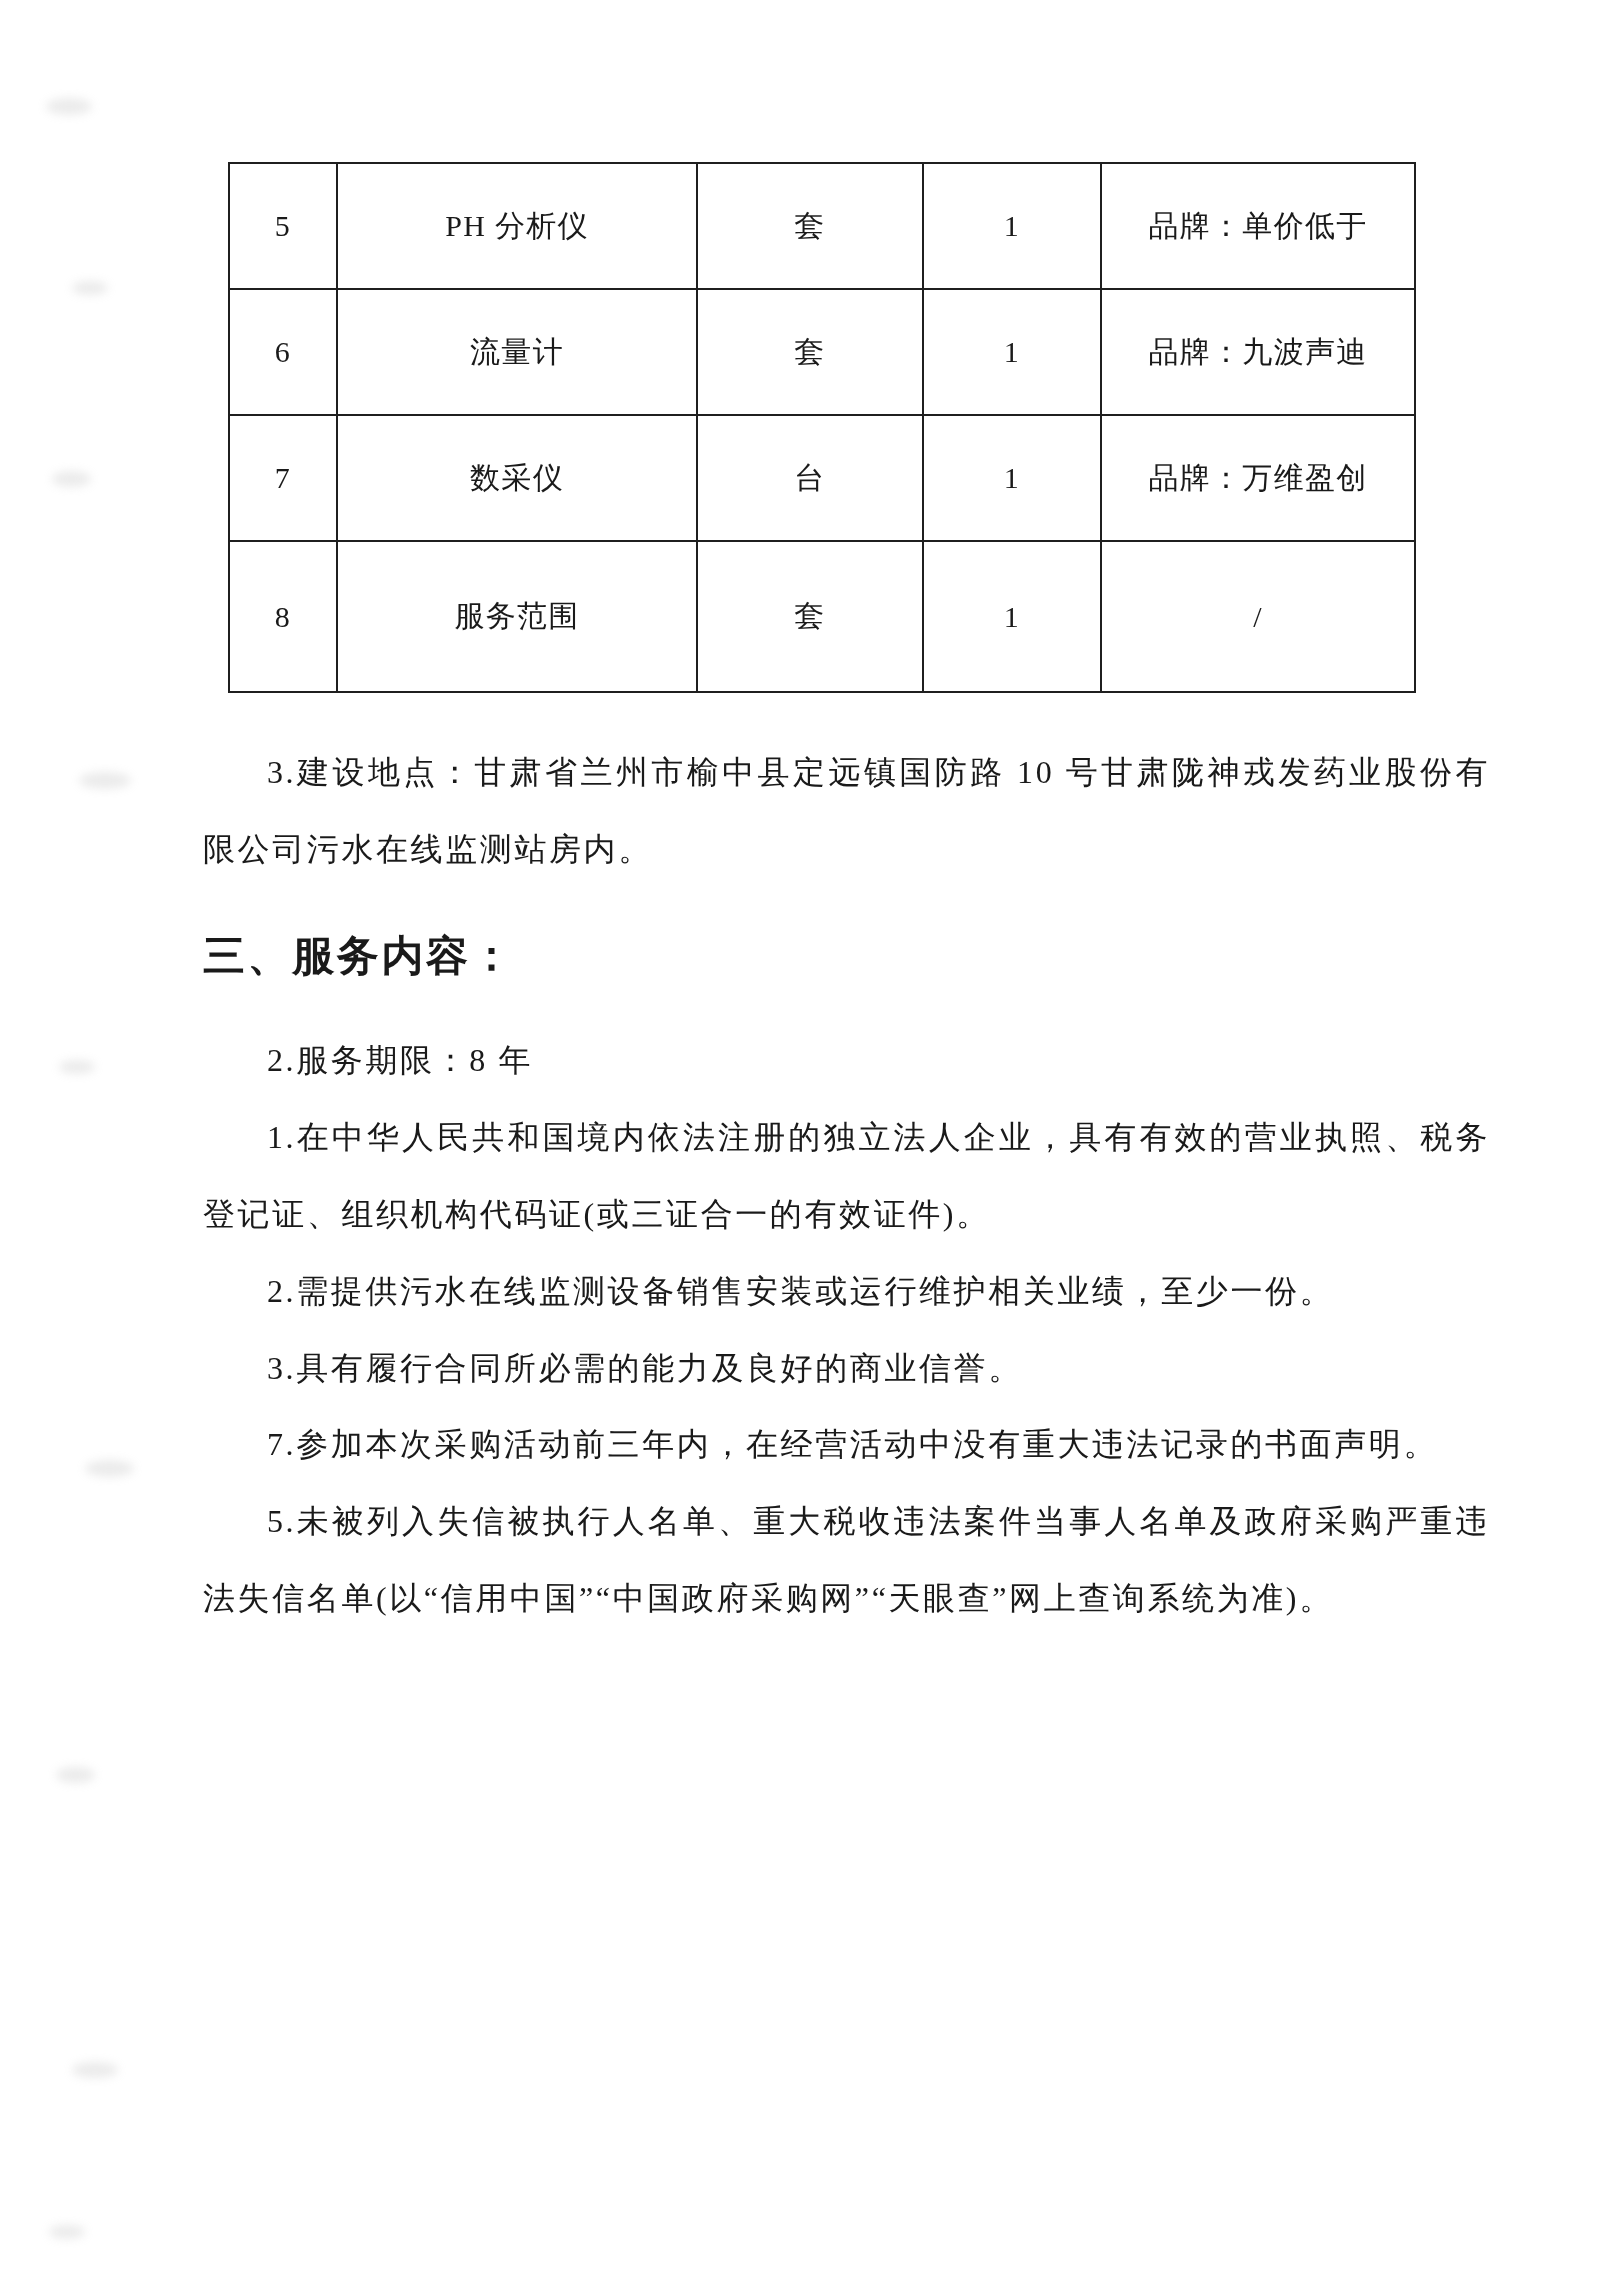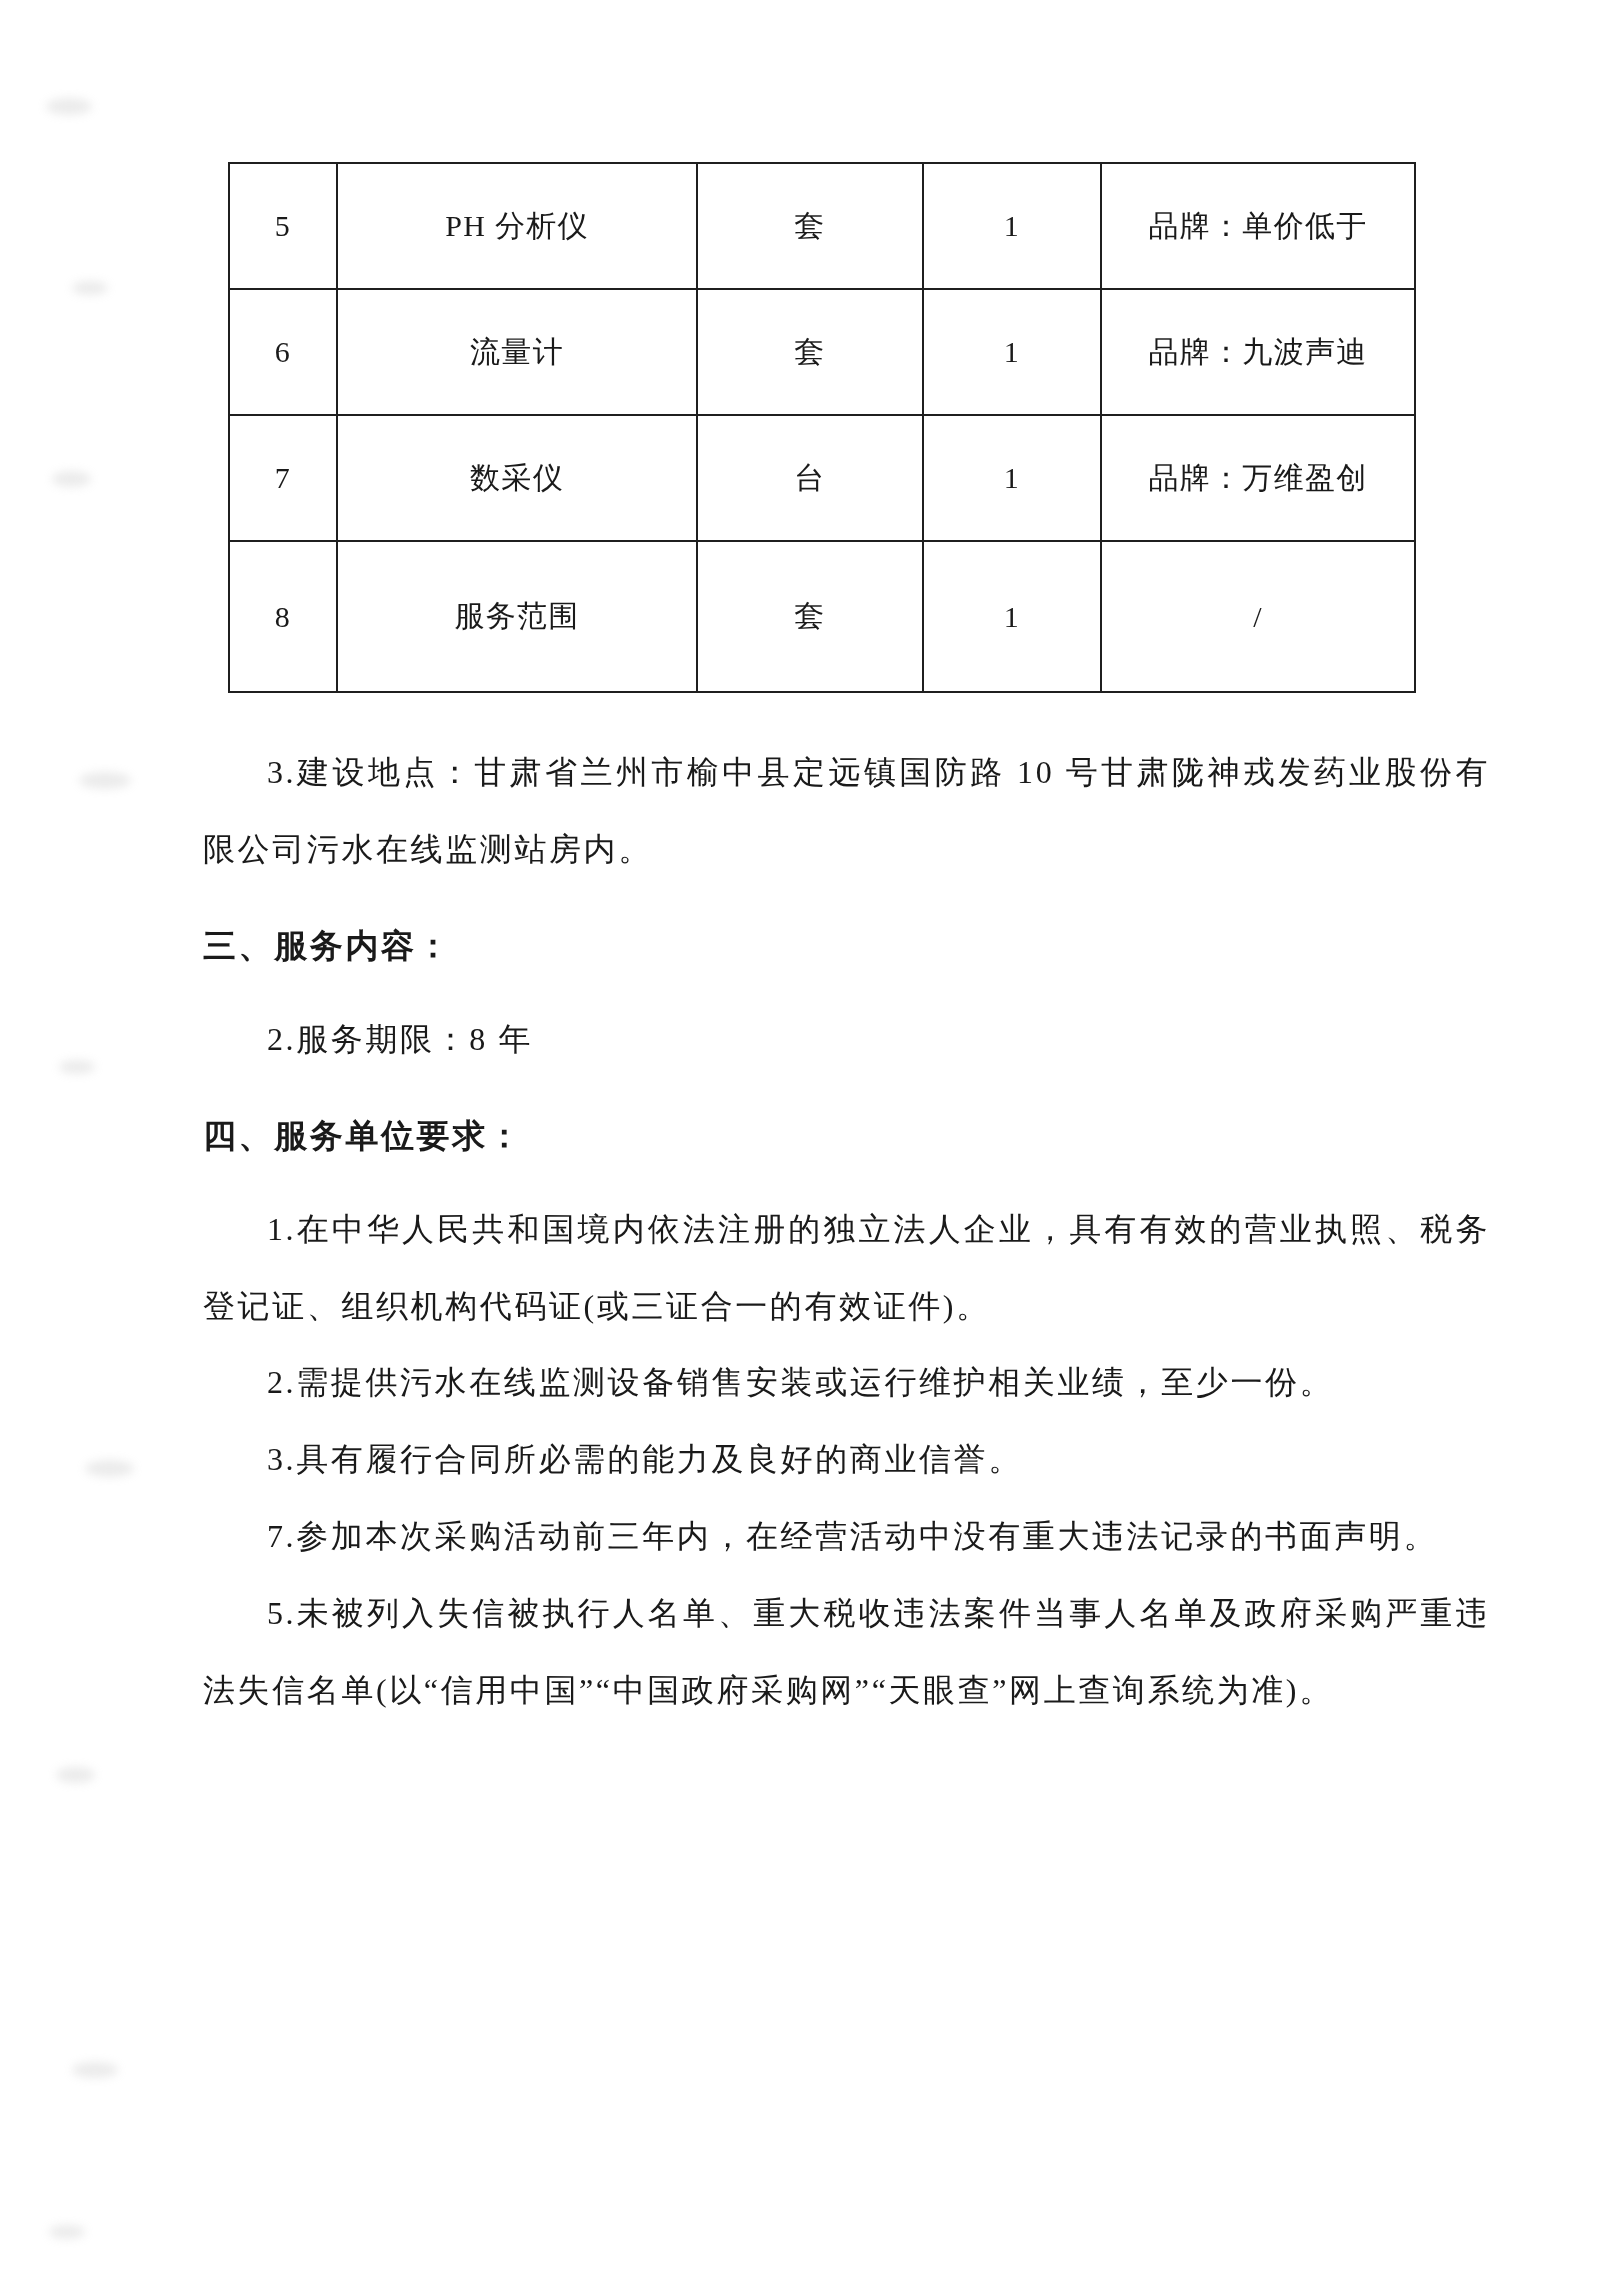--- a/index.html
+++ b/index.html
@@ -60,21 +60,21 @@
   }
   p.para {
     margin: 0;
     text-indent: 2em;
   }
   p.heading {
     margin: 18.3px 0 15.7px 0;
     text-indent: 0;
     font-family: "Liberation Sans", "DejaVu Sans", sans-serif;
     font-weight: bold;
-    font-size: 33px;
+    font-size: 42px;
   }
 </style>
 </head>
 <body>
 
 <div class="page">
 
   <div class="artifact" style="left:46px;  top:98px;  width:46px; height:17px;"></div>
   <div class="artifact" style="left:72px; top:281px;  width:36px; height:14.4px;"></div>
   <div class="artifact" style="left:52px;  top:471px;  width:39px; height:15.7px;"></div>
@@ -127,21 +127,20 @@
       </tbody>
     </table>
 
     <div class="bodytext">
       <p class="para">3.建设地点：甘肃省兰州市榆中县定远镇国防路 10 号甘肃陇神戎发药业股份有限公司污水在线监测站房内。</p>
 
       <p class="heading">三、服务内容：</p>
 
       <p class="para">2.服务期限：8 年</p>
 
-      <p class="heading">四、服务单位要求：</p>
 
       <p class="para">1.在中华人民共和国境内依法注册的独立法人企业，具有有效的营业执照、税务登记证、组织机构代码证(或三证合一的有效证件)。</p>
       <p class="para">2.需提供污水在线监测设备销售安装或运行维护相关业绩，至少一份。</p>
       <p class="para">3.具有履行合同所必需的能力及良好的商业信誉。</p>
       <p class="para">7.参加本次采购活动前三年内，在经营活动中没有重大违法记录的书面声明。</p>
       <p class="para">5.未被列入失信被执行人名单、重大税收违法案件当事人名单及政府采购严重违法失信名单(以“信用中国”“中国政府采购网”“天眼查”网上查询系统为准)。</p>
     </div>
 
   </div>
 </div>

